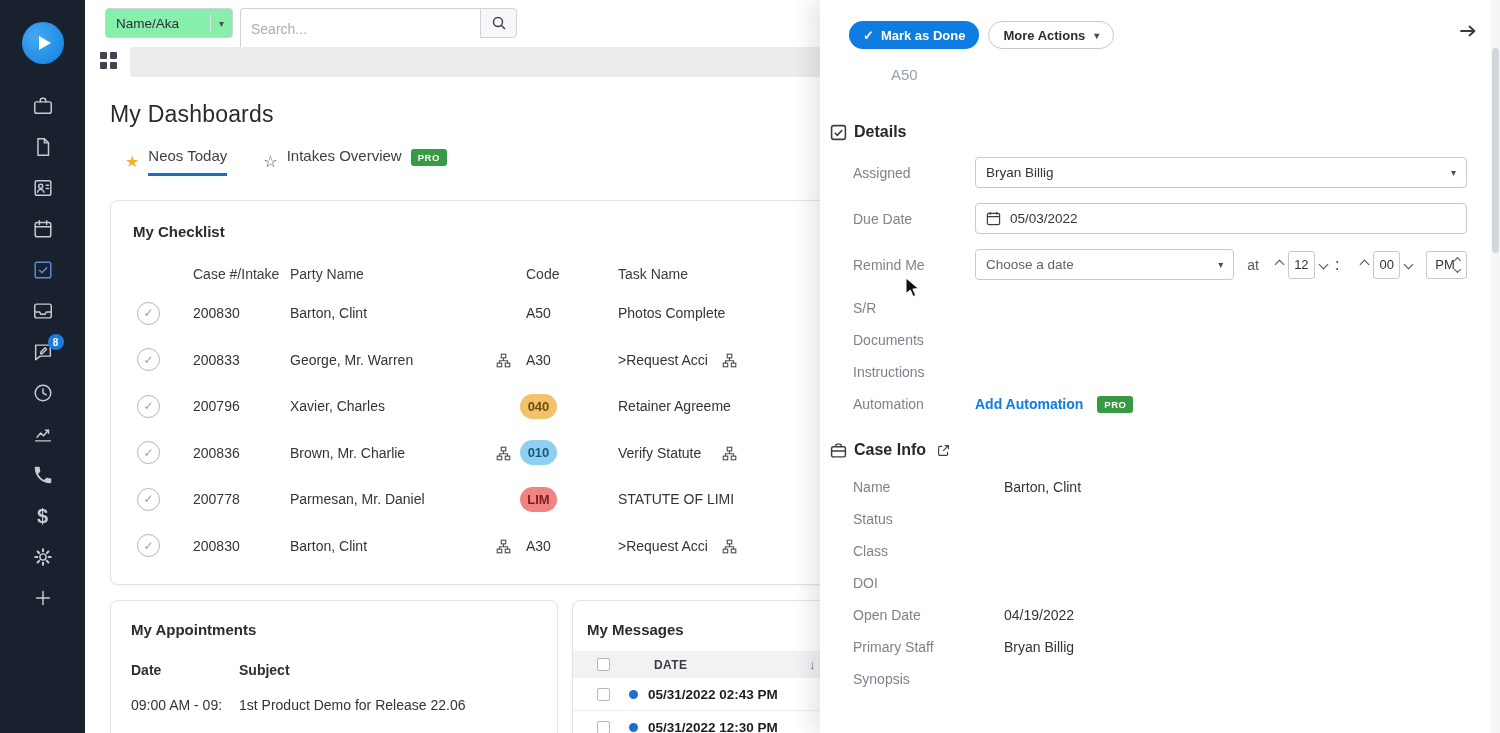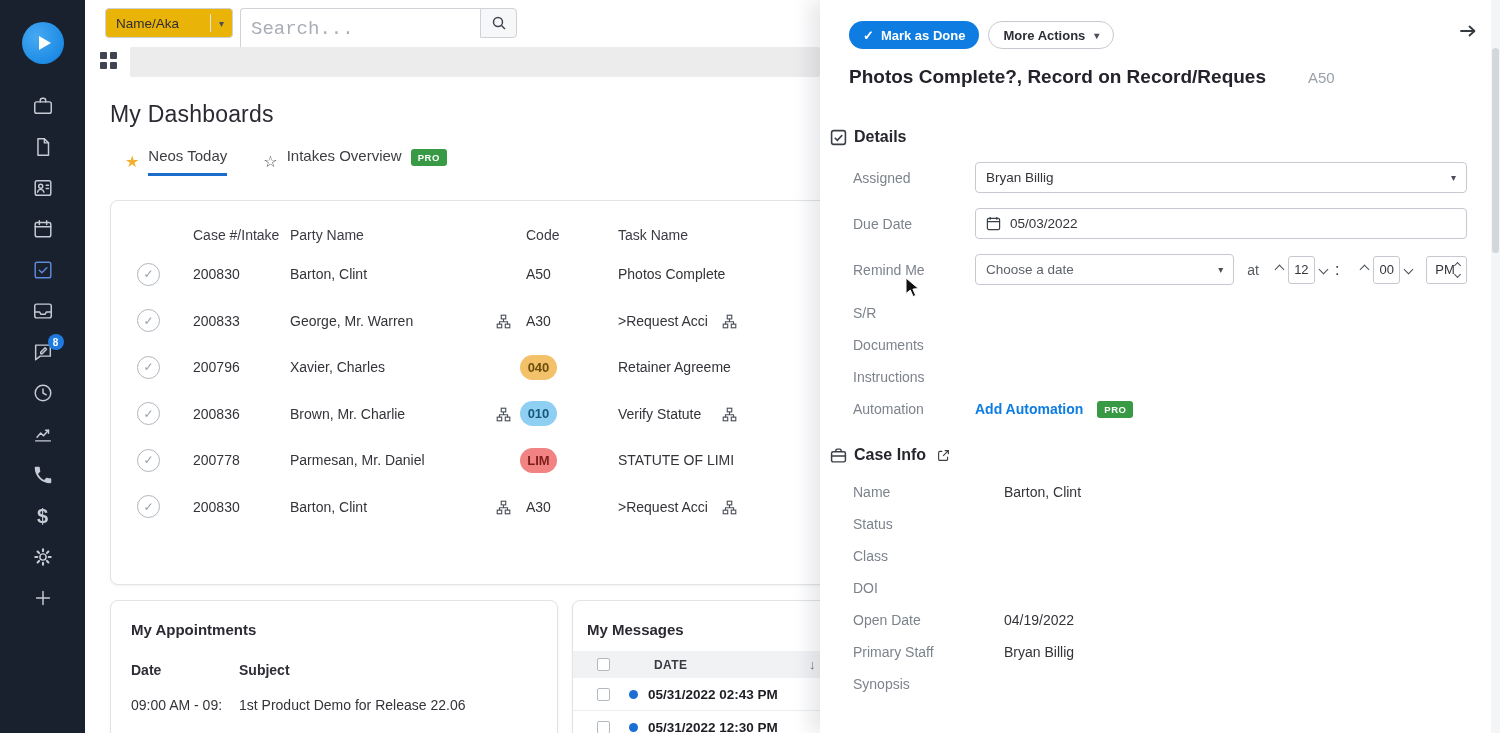--- a/index.html
+++ b/index.html
@@ -20,27 +20,27 @@
   .ico svg{width:22px;height:22px;fill:none;stroke:currentColor;stroke-width:1.6;
     stroke-linecap:round;stroke-linejoin:round}
   .ico.active{color:#5c8bd9}
   .badge8{position:absolute;top:-6px;right:-9px;background:#1f7ae0;color:#fff;width:16px;height:16px;
     border-radius:50%;font-size:10px;font-weight:700;display:flex;align-items:center;justify-content:center}
   .glyph{font-weight:600;font-size:20px;line-height:1}
 
   
   .main{position:absolute;left:85px;top:0;right:0;bottom:0;background:#fff;z-index:1}
   .namefilter{position:absolute;left:20px;top:8px;width:128px;height:30px;border:1px solid #cfd3d8;
-    border-radius:4px;display:flex;align-items:center;font-size:13.5px;color:#2e2e36;background:#eab308;cursor:pointer}
+    border-radius:4px;display:flex;align-items:center;font-size:13.5px;color:#2e2e36;background:#86efac;cursor:pointer}
   .namefilter .txt{padding:0 10px;flex:1}
   .namefilter .sep{width:1px;height:18px;background:#dfe2e6}
   .namefilter .caret{padding:0 8px;font-size:10px;color:#4a4f57}
   .search{position:absolute;left:155px;top:8px;width:240px;height:42px;border:1px solid #cfd3d8;
-    border-right:none;border-radius:4px 0 0 4px;padding:0 10px;font-size:19px;outline:none;
-    font-family:Liberation Mono, monospace}
+    border-right:none;border-radius:4px 0 0 4px;padding:0 10px;font-size:14px;outline:none;
+    font-family:Liberation Sans, sans-serif}
   .search::placeholder{color:#a9aeb6}
   .search-btn{position:absolute;left:395px;top:8px;width:37px;height:30px;border:1px solid #cfd3d8;
     border-radius:0 4px 4px 0;background:#f6f7f8;display:flex;align-items:center;justify-content:center;cursor:pointer}
   .grid-ico{position:absolute;left:15px;top:52px;width:18px;height:18px;display:grid;
     grid-template-columns:7px 7px;grid-template-rows:7px 7px;gap:3px;cursor:pointer}
   .grid-ico span{background:#3f4450;border-radius:1px}
   .graystrip{position:absolute;left:45px;top:47px;width:690px;height:30px;background:#ececec;border-radius:2px}
   .page-title{position:absolute;left:25px;top:101px;font-size:23px;font-weight:500;color:#2a2a32;letter-spacing:.2px}
   .tabs{position:absolute;left:40px;top:147px;display:flex;gap:36px;align-items:flex-end}
   .tab{display:flex;align-items:center;gap:9px;font-size:15px;color:#3e3e46;cursor:pointer}
@@ -267,20 +267,21 @@
       <span class="lbl">Neos Today</span>
     </div>
     <div class="tab">
       <span class="star-o">☆</span>
       <span class="lbl">Intakes Overview</span>
       <span class="pro">PRO</span>
     </div>
   </div>
 
   <section class="card checklist">
+    <div class="card-title">My Checklist</div>
     <div class="thead">
       <div></div>
       <div>Case #/Intake</div>
       <div>Party Name</div>
       <div>Code</div>
       <div>Task Name</div>
     </div>
 
     <div class="crow">
       <div class="cc">✓</div>
@@ -441,21 +442,20 @@
       <span class="caret">▾</span>
     </button>
   </div>
   <span class="collapse">
     <svg width="20" height="16" viewBox="0 0 20 16" fill="none" stroke="#343a42" stroke-width="1.8" stroke-linecap="round" stroke-linejoin="round">
         <path d="M3 8h13M11.5 3.5L16.5 8l-5 4.5"></path>
       </svg>
   </span>
 
   <div class="title-row">
-    <div class="ptitle">Photos Complete?, Record on Record/Reques</div>
     <div class="pcode">A50</div>
   </div>
 
   <div class="section-head d">
     <svg width="17" height="17" viewBox="0 0 16 16">
         <rect x="1.5" y="1.5" width="13" height="13" rx="2" fill="none" stroke="#3a3f46" stroke-width="1.5"></rect>
         <path d="M4.5 8.2l2.4 2.4 4.6-4.8" stroke="#3a3f46" stroke-width="1.5" fill="none"></path>
       </svg>
     <span>Details</span>
   </div>

